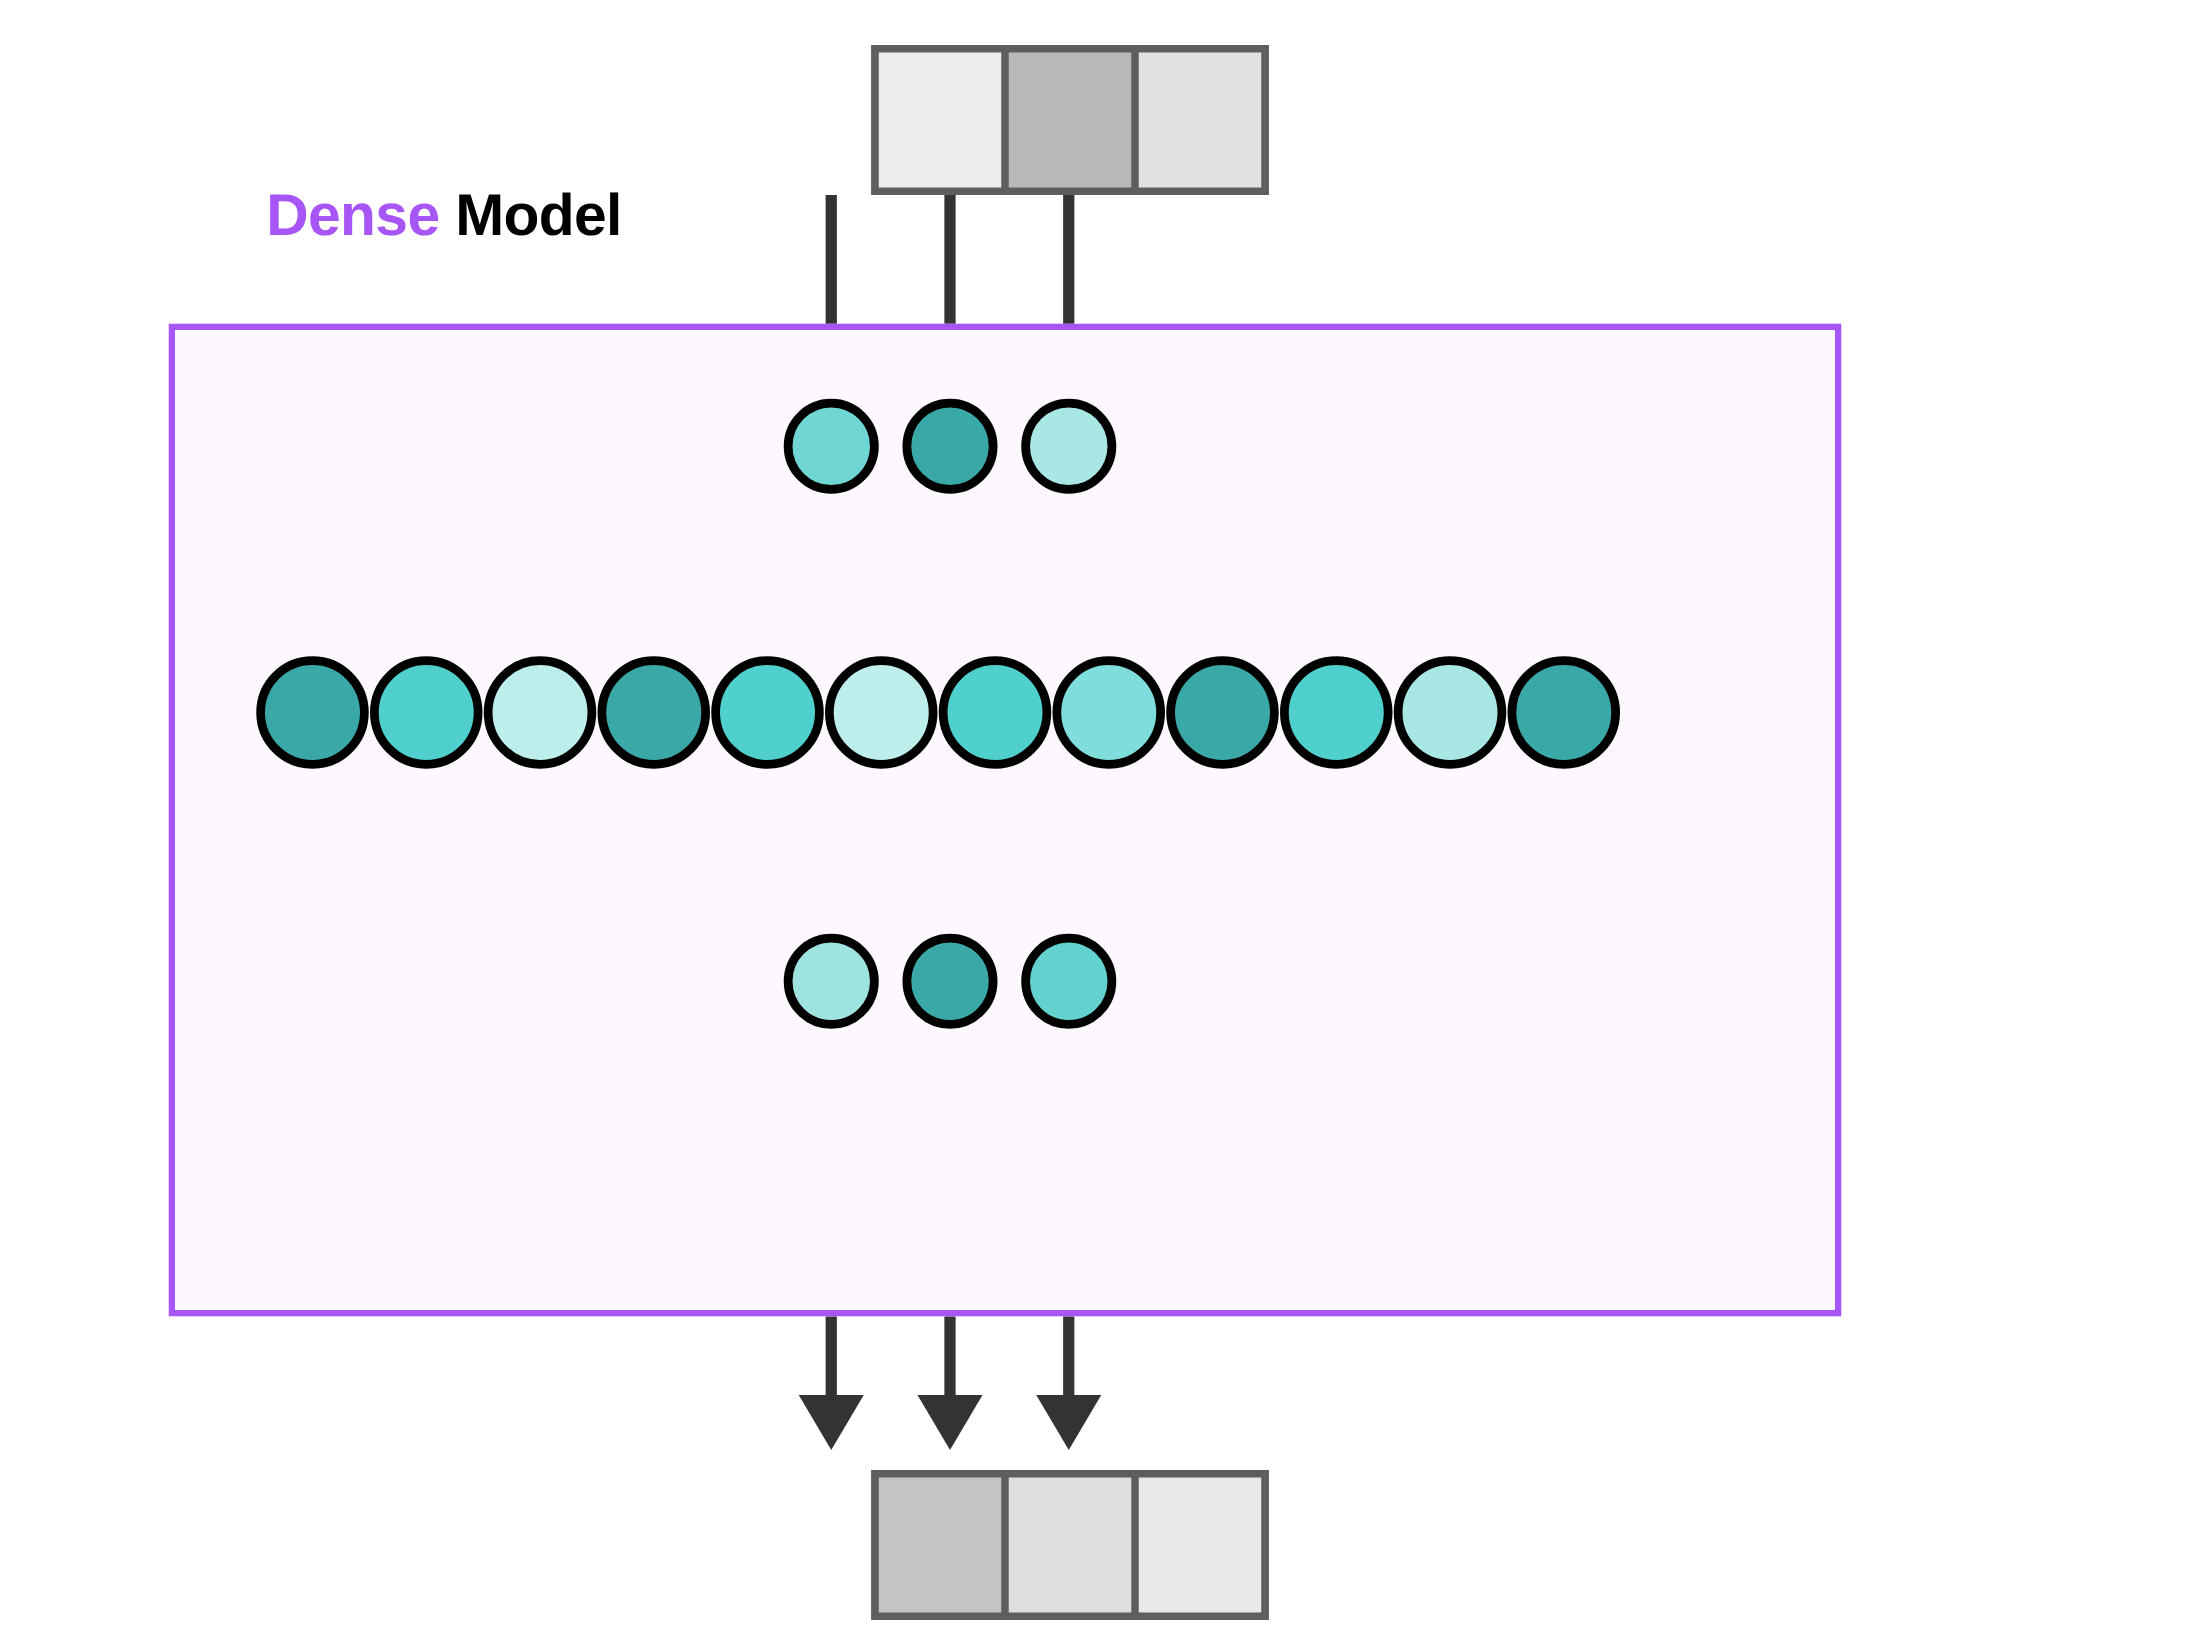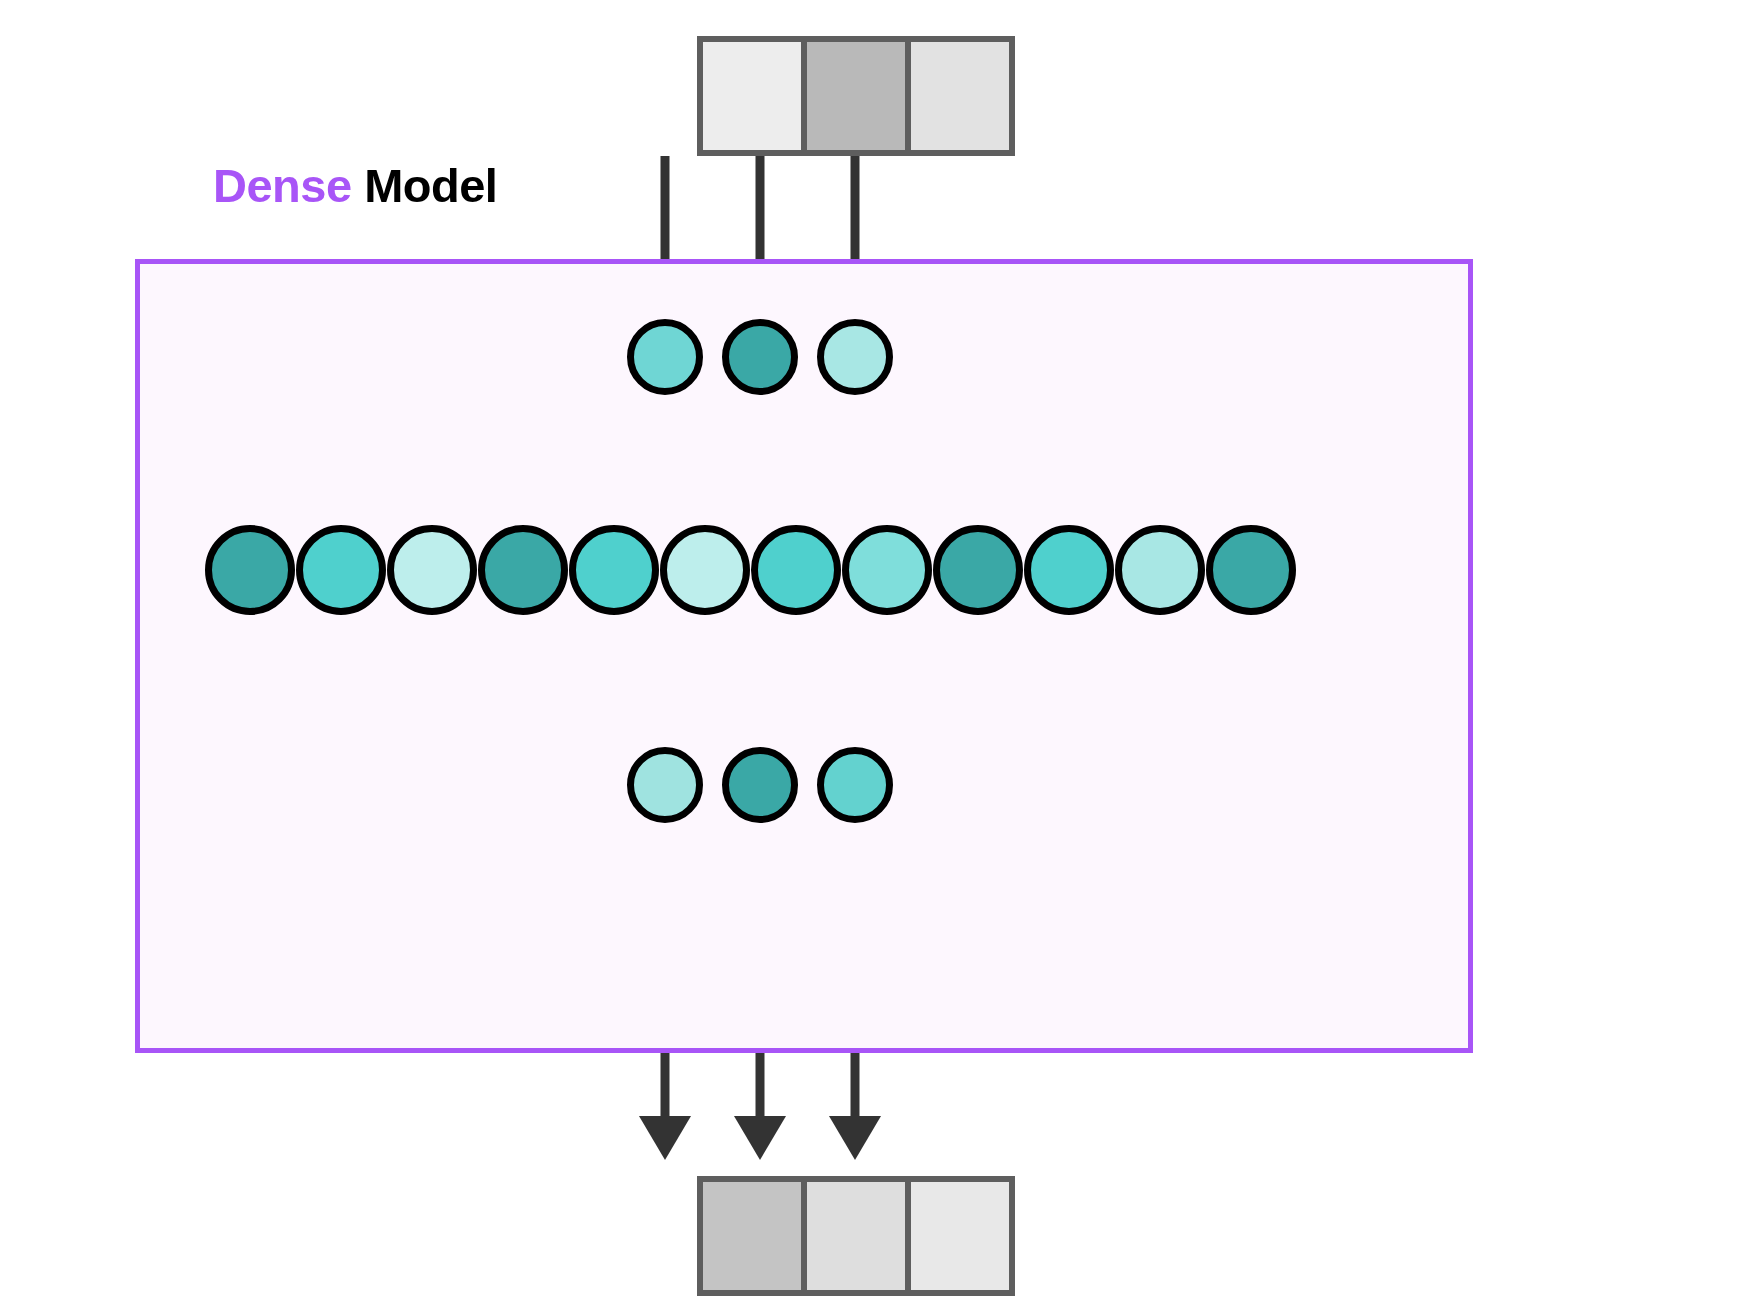--- a/index.html
+++ b/index.html
@@ -21,21 +21,21 @@
     position: absolute;
     left: 0;
     top: 0;
     width: 1760px;
     height: 1312px;
     pointer-events: none;
   }
   .title {
     position: absolute;
     left: 213px;
-    top: 162px;
+    top: 148px;
     font-size: 47px;
     font-weight: bold;
     letter-spacing: -0.5px;
     white-space: nowrap;
     line-height: 1;
   }
   .title .accent { color: #a855f7; }
   .title .plain  { color: #000000; }
 
   .model-box {

